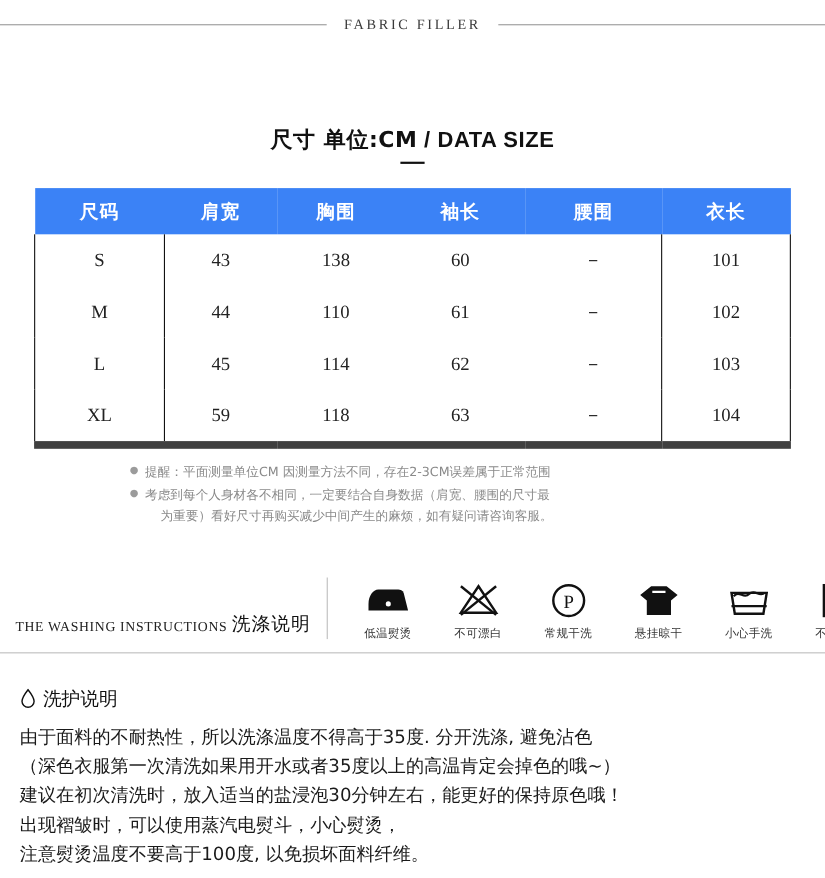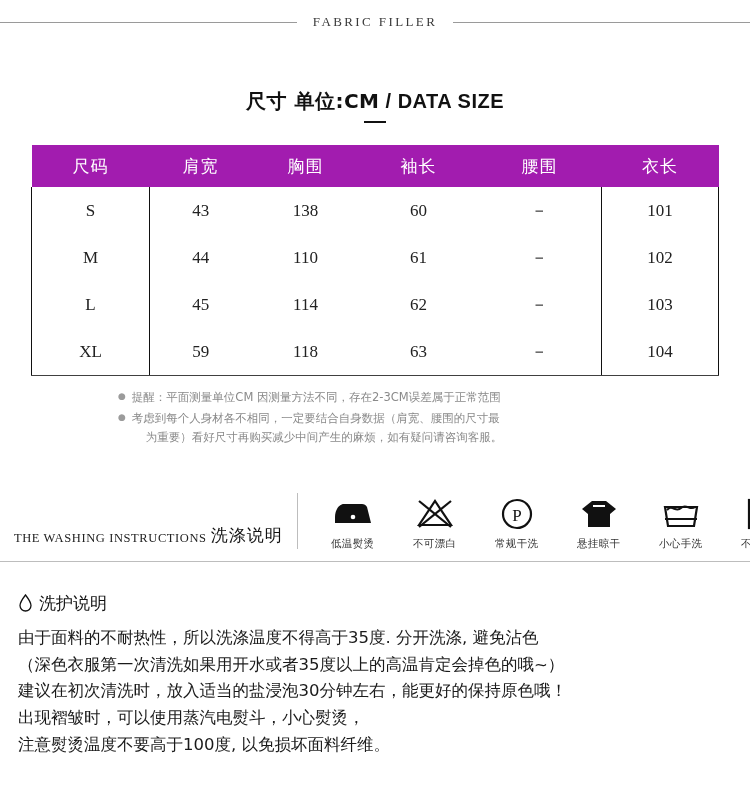--- a/index.html
+++ b/index.html
@@ -35,21 +35,21 @@
     letter-spacing: 2.4px;
     color: #3a3a3a;
     padding: 0 16px;
     white-space: nowrap;
     font-family: "Liberation Serif", serif;
   }
 
   
   .size-title-wrap {
     text-align: center;
-    margin-top: 44px;
+    margin-top: 70px;
   }
   .size-title {
     font-size: 20px;
     font-weight: bold;
     letter-spacing: 0.5px;
     color: #111;
     font-family: "Liberation Sans", sans-serif;
   }
   .size-title .cjk { font-family: "DejaVu Sans", sans-serif; }
   .title-underline {
@@ -63,44 +63,44 @@
   .table-wrap {
     margin: 22px auto 0 auto;
     width: 688px;
   }
   table.size-table {
     width: 100%;
     border-collapse: collapse;
     table-layout: fixed;
   }
   table.size-table thead th {
-    background: #a21caf;
+    background: #3b82f6;
     color: #fff;
     font-size: 17px;
-    font-weight: normal;
+    font-weight: bold;
     height: 40px;
     text-align: center;
     font-family: "DejaVu Sans", sans-serif;
     letter-spacing: 1px;
   }
   table.size-table tbody td {
     height: 45px;
     text-align: center;
     font-size: 17px;
     color: #222;
     border-left: 1px solid #111;
     border-right: 1px solid #111;
     font-family: "Liberation Serif", serif;
   }
   table.size-table tbody td:not(:first-child):not(:last-child) {
     border-left: none;
     border-right: none;
   }
   table.size-table tbody tr:last-child td {
-    border-bottom: 1px solid #404040;
+    border-bottom: 7px solid #404040;
   }
   table.size-table tbody td.dash { font-family: "DejaVu Sans", sans-serif; }
 
   
   .notes {
     width: 620px;
     margin: 12px 0 0 118px;
     font-family: "DejaVu Sans", sans-serif;
   }
   .note-row {

